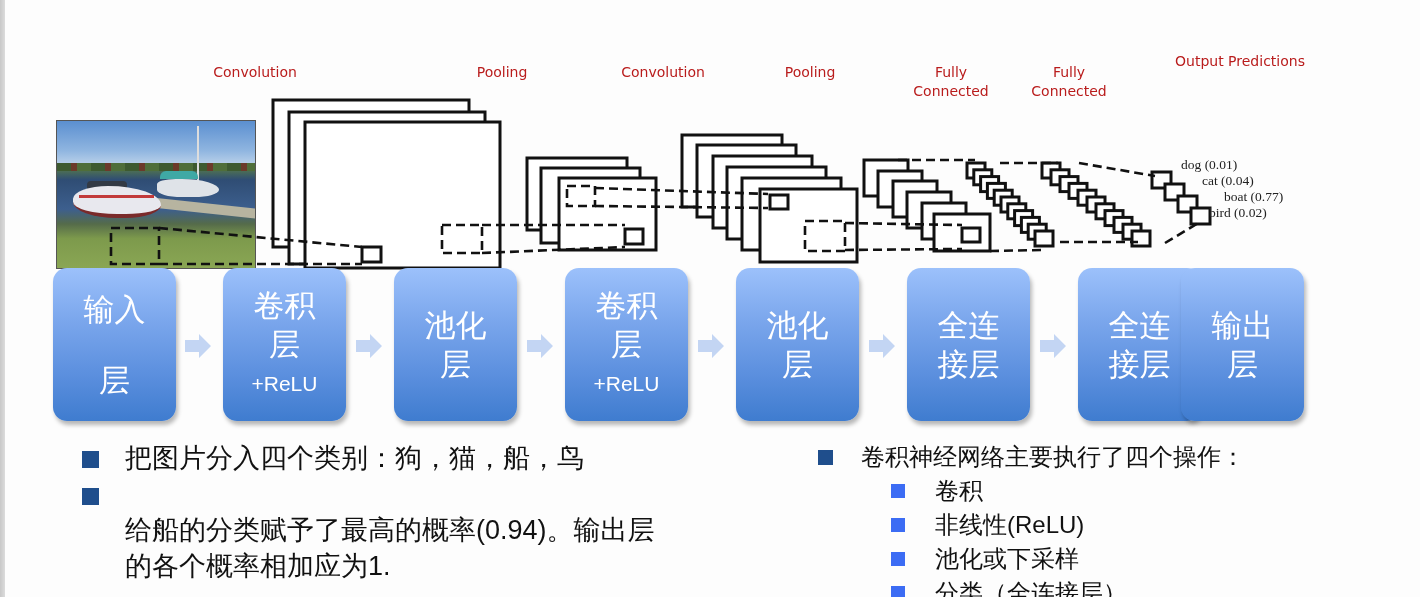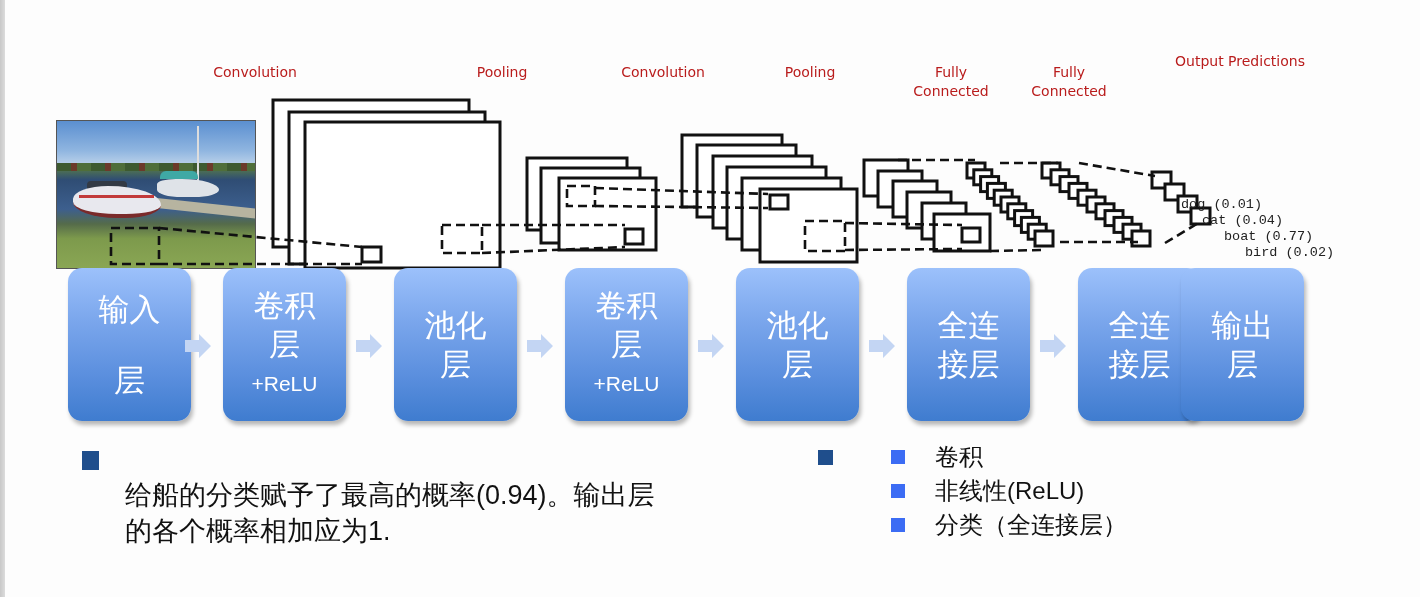--- a/index.html
+++ b/index.html
@@ -33,21 +33,21 @@
   .bullets { position:absolute; font-family:"DejaVu Serif", serif; color:#111; }
   .b-left { left:82px; top:440px; width:700px; font-size:27px; line-height:35px; }
   .b-left .item { position:relative; padding-left:43px; margin-bottom:2px; }
   .b-left .sq { position:absolute; left:0; top:11px; width:17px; height:17px; background:#1f4e8c; }
   .b-right { left:818px; top:440px; width:600px; font-size:24px; line-height:34px; }
   .b-right .item { position:relative; padding-left:43px; }
   .b-right .sq { position:absolute; left:0; top:10px; width:15px; height:15px; background:#1f4e8c; }
   .b-right .sub { position:relative; padding-left:117px; }
   .b-right .sub .sq2 { position:absolute; left:73px; top:10px; width:14px; height:14px; background:#3c6cf4; }
   .latin { font-family:"Liberation Sans", sans-serif; }
-  .pred { position:absolute; font-family:Liberation Mono, monospace; font-size:13.5px; color:#222; white-space:nowrap;margin-top:40px; }
+  .pred { position:absolute; font-family:Liberation Serif, serif; font-size:13.5px; color:#222; white-space:nowrap; }
 </style>
 </head>
 <body>
 
 <div class="left-edge"></div>
 
 <div class="stage-label" style="left:194px;top:63px;width:122px;">Convolution</div>
 <div class="stage-label" style="left:460px;top:63px;width:84px;">Pooling</div>
 <div class="stage-label" style="left:602px;top:63px;width:122px;">Convolution</div>
 <div class="stage-label" style="left:768px;top:63px;width:84px;">Pooling</div>
@@ -152,24 +152,24 @@
     <rect x="362" y="247" width="19" height="15"></rect>
     <rect x="625" y="229" width="18" height="15"></rect>
     <rect x="770" y="195" width="18" height="14"></rect>
     <rect x="962" y="228" width="18" height="14"></rect>
   </g>
 </svg>
 
 <div class="pred" style="left:1181px;top:157px;">dog (0.01)</div>
 <div class="pred" style="left:1202px;top:173px;">cat (0.04)</div>
 <div class="pred" style="left:1224px;top:189px;">boat (0.77)</div>
-<div class="pred" style="left:1245px;top:205px;">bird (0.02)</div>
+<div class="pred" style="left:1209px;top:205px;">bird (0.02)</div>
 
 <div id="flow">
-    <div class="box" style="left: 68px; gap: 32px;">
+    <div class="box" style="left: 53px; gap: 32px;">
       <div>输入</div>
       <div>层</div>
     </div>
     <svg class="arrow" width="28" height="26" style="left: 184px;">
       <path d="M1 7 H15 V1 L27 13 L15 25 V19 H1 Z" fill="#c3d5f3"></path>
     </svg>
     <div class="box" style="left: 223px;">
       <div>卷积</div>
       <div>层</div>
       <div class="en">+ReLU</div>
@@ -215,38 +215,44 @@
     </svg>
     <div class="box" style="left: 1181px;">
       <div>输出</div>
       <div>层</div>
     </div>
   </div>
 
 <div class="bullets b-left">
   <div class="item">
     <span class="sq"></span>
+    <span>把图片分入四个类别：狗，猫，船，鸟</span>
   </div>
   <div class="item">
     <span class="sq"></span>
     <br>
     <span>给船的分类赋予了最高的概率</span><span class="latin">(0.94)</span><span>。输出层</span><br>
     <span>的各个概率相加应为</span><span class="latin">1.</span>
   </div>
 </div>
 
 <div class="bullets b-right">
   <div class="item">
     <span class="sq"></span>
+    <span>卷积神经网络主要执行了四个操作：</span>
   </div>
   <div class="sub">
     <span class="sq2"></span>
     <span>卷积</span>
   </div>
   <div class="sub">
     <span class="sq2"></span>
     <span>非线性</span><span class="latin">(ReLU)</span>
   </div>
   <div class="sub">
     <span class="sq2"></span>
+    <span>池化或下采样</span>
+  </div>
+  <div class="sub">
+    <span class="sq2"></span>
     <span>分类（全连接层）</span>
   </div>
 </div>
 
 </body></html>

